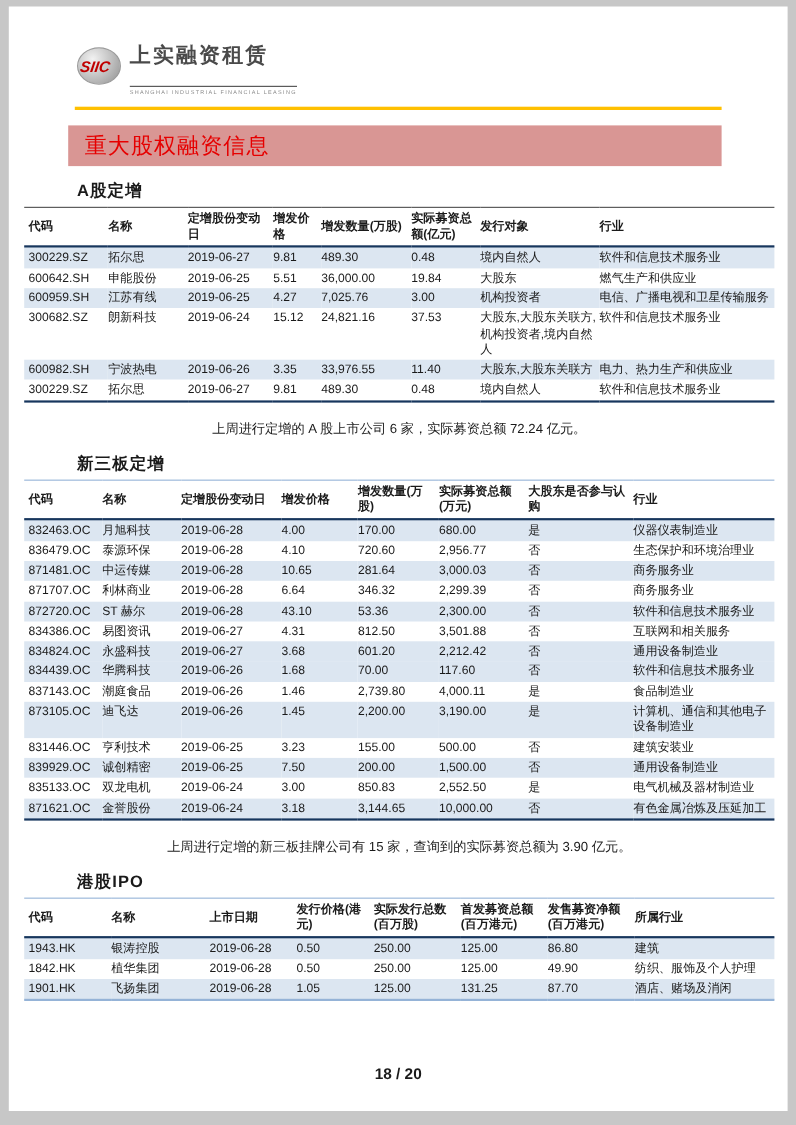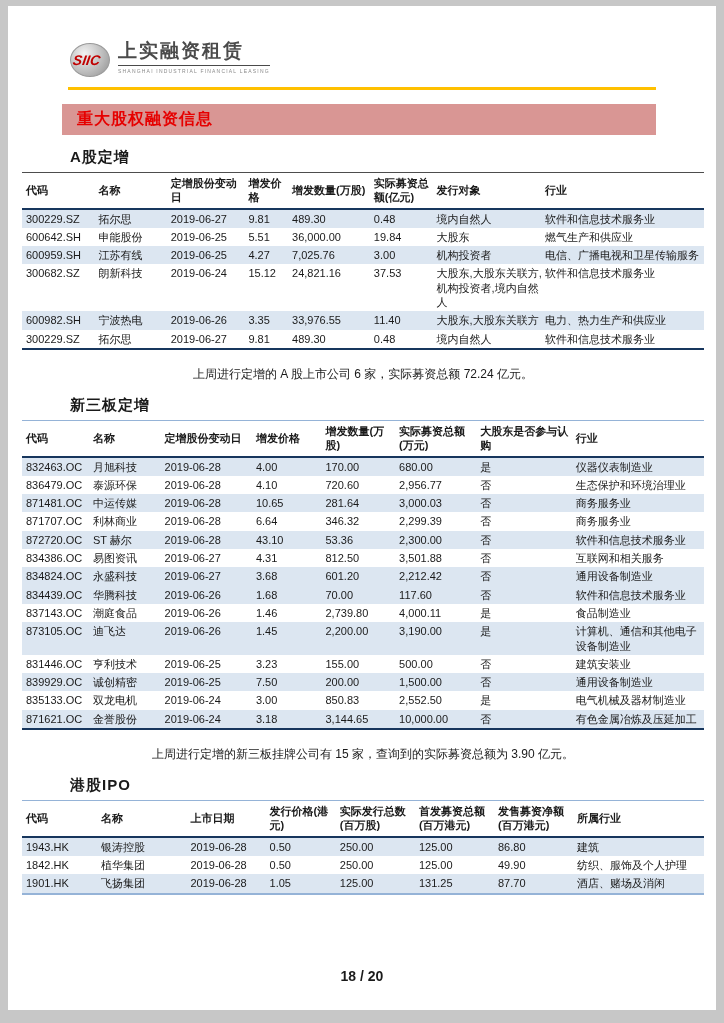--- a/index.html
+++ b/index.html
@@ -22,30 +22,30 @@
     background:radial-gradient(circle at 35% 30%,#f2f2f2,#bdbdbd 55%,#8f8f8f);
     border:1px solid #9a9a9a;position:relative;flex:0 0 auto;margin-top:3px;
   }
   .globe .siic{
     position:absolute;left:2px;top:8px;font-style:italic;font-weight:bold;
     font-size:14px;color:var(--logo_red);letter-spacing:0;transform:skewX(-8deg);
   }
   .logo-text{margin-left:8px}
   .logo-cn{
     font-size:19px;font-weight:bold;color:#4a4a4a;letter-spacing:2px;
-    border-bottom:1px solid #4a4a4a;padding-bottom:2px;line-height:1.2;
+    border-bottom:1px solid #4a4a4a;padding-bottom:15px;line-height:1.2;
   }
   .logo-en{font-size:5px;color:#8a8a8a;letter-spacing:1.2px;margin-top:2px}
   .gold-rule{margin:10px 60px 0 60px;border-top:3px solid var(--rule_gold)}
   
   .banner{
     margin:14px 60px 0 54px;background:var(--banner_bg);
     padding:5px 0 5px 15px;
   }
-  .banner-title{color:var(--banner_text);font-weight:bold;font-size:16px;letter-spacing:1px}
+  .banner-title{color:var(--banner_text);font-weight:normal;font-size:20px;letter-spacing:1px}
   
   .section-heading{font-size:15px;font-weight:bold;margin:13px 0 5px 62px;letter-spacing:1px}
   .tbl-wrap{margin:0 12px 0 14px}
   table{width:100%;border-collapse:collapse;table-layout:fixed;font-size:11px}
   thead tr{border-top:1px solid #4d4d4d;border-bottom:2px solid var(--rule_navy)}
   th{
     text-align:left;font-weight:bold;font-size:11px;vertical-align:middle;
     padding:3px 3px 3px 0;line-height:1.3;
   }
   td{vertical-align:top;padding:2px 3px 2px 0;line-height:1.3}

